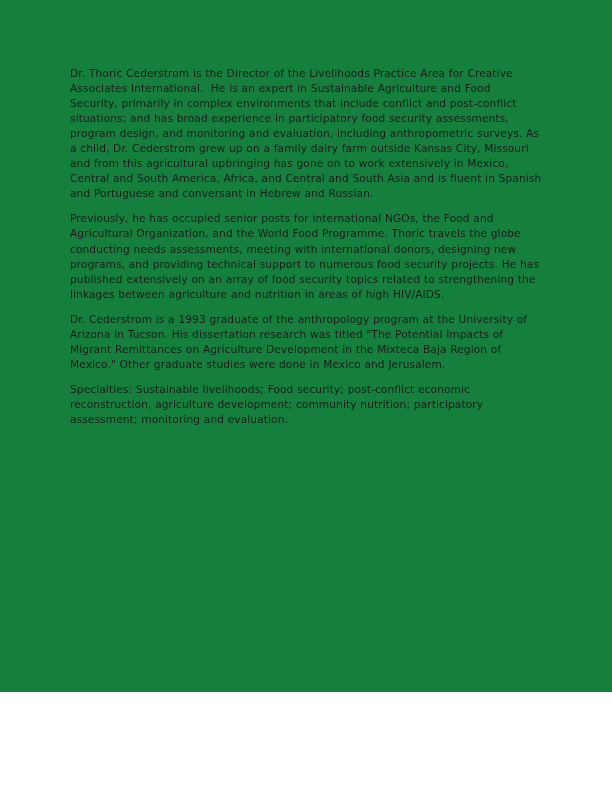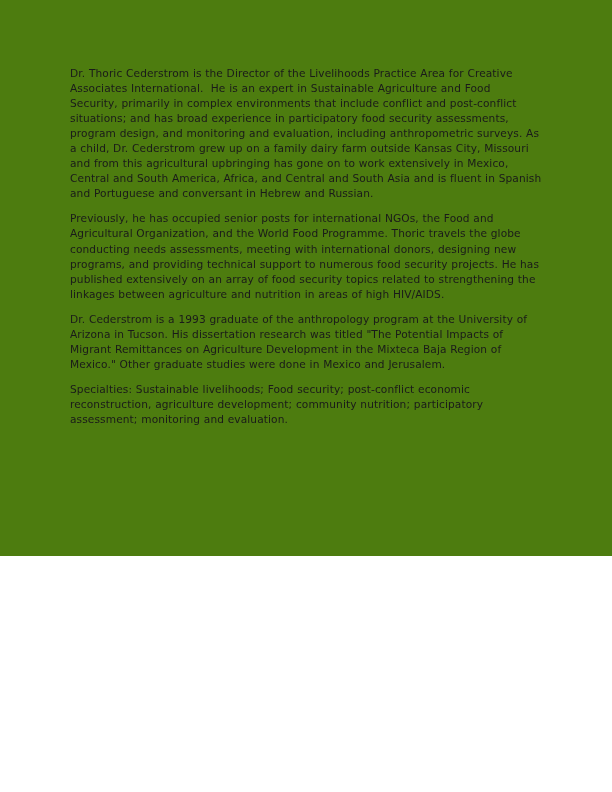--- a/index.html
+++ b/index.html
@@ -11,22 +11,22 @@
     width: 612px;
     height: 792px;
     background: #ffffff;
     font-family: "DejaVu Sans", sans-serif;
     color: #1a1a1a;
     overflow: hidden;
   }
   .page {
     position: relative;
     width: 612px;
-    height: 556px;
-    background: #4d7c0f;
+    height: 692px;
+    background: #15803d;
     box-sizing: border-box;
   }
   .content {
     position: absolute;
     left: 70px;
     top: 66px;
     width: 472px;
   }
   .para {
     font-size: 10.6px;

